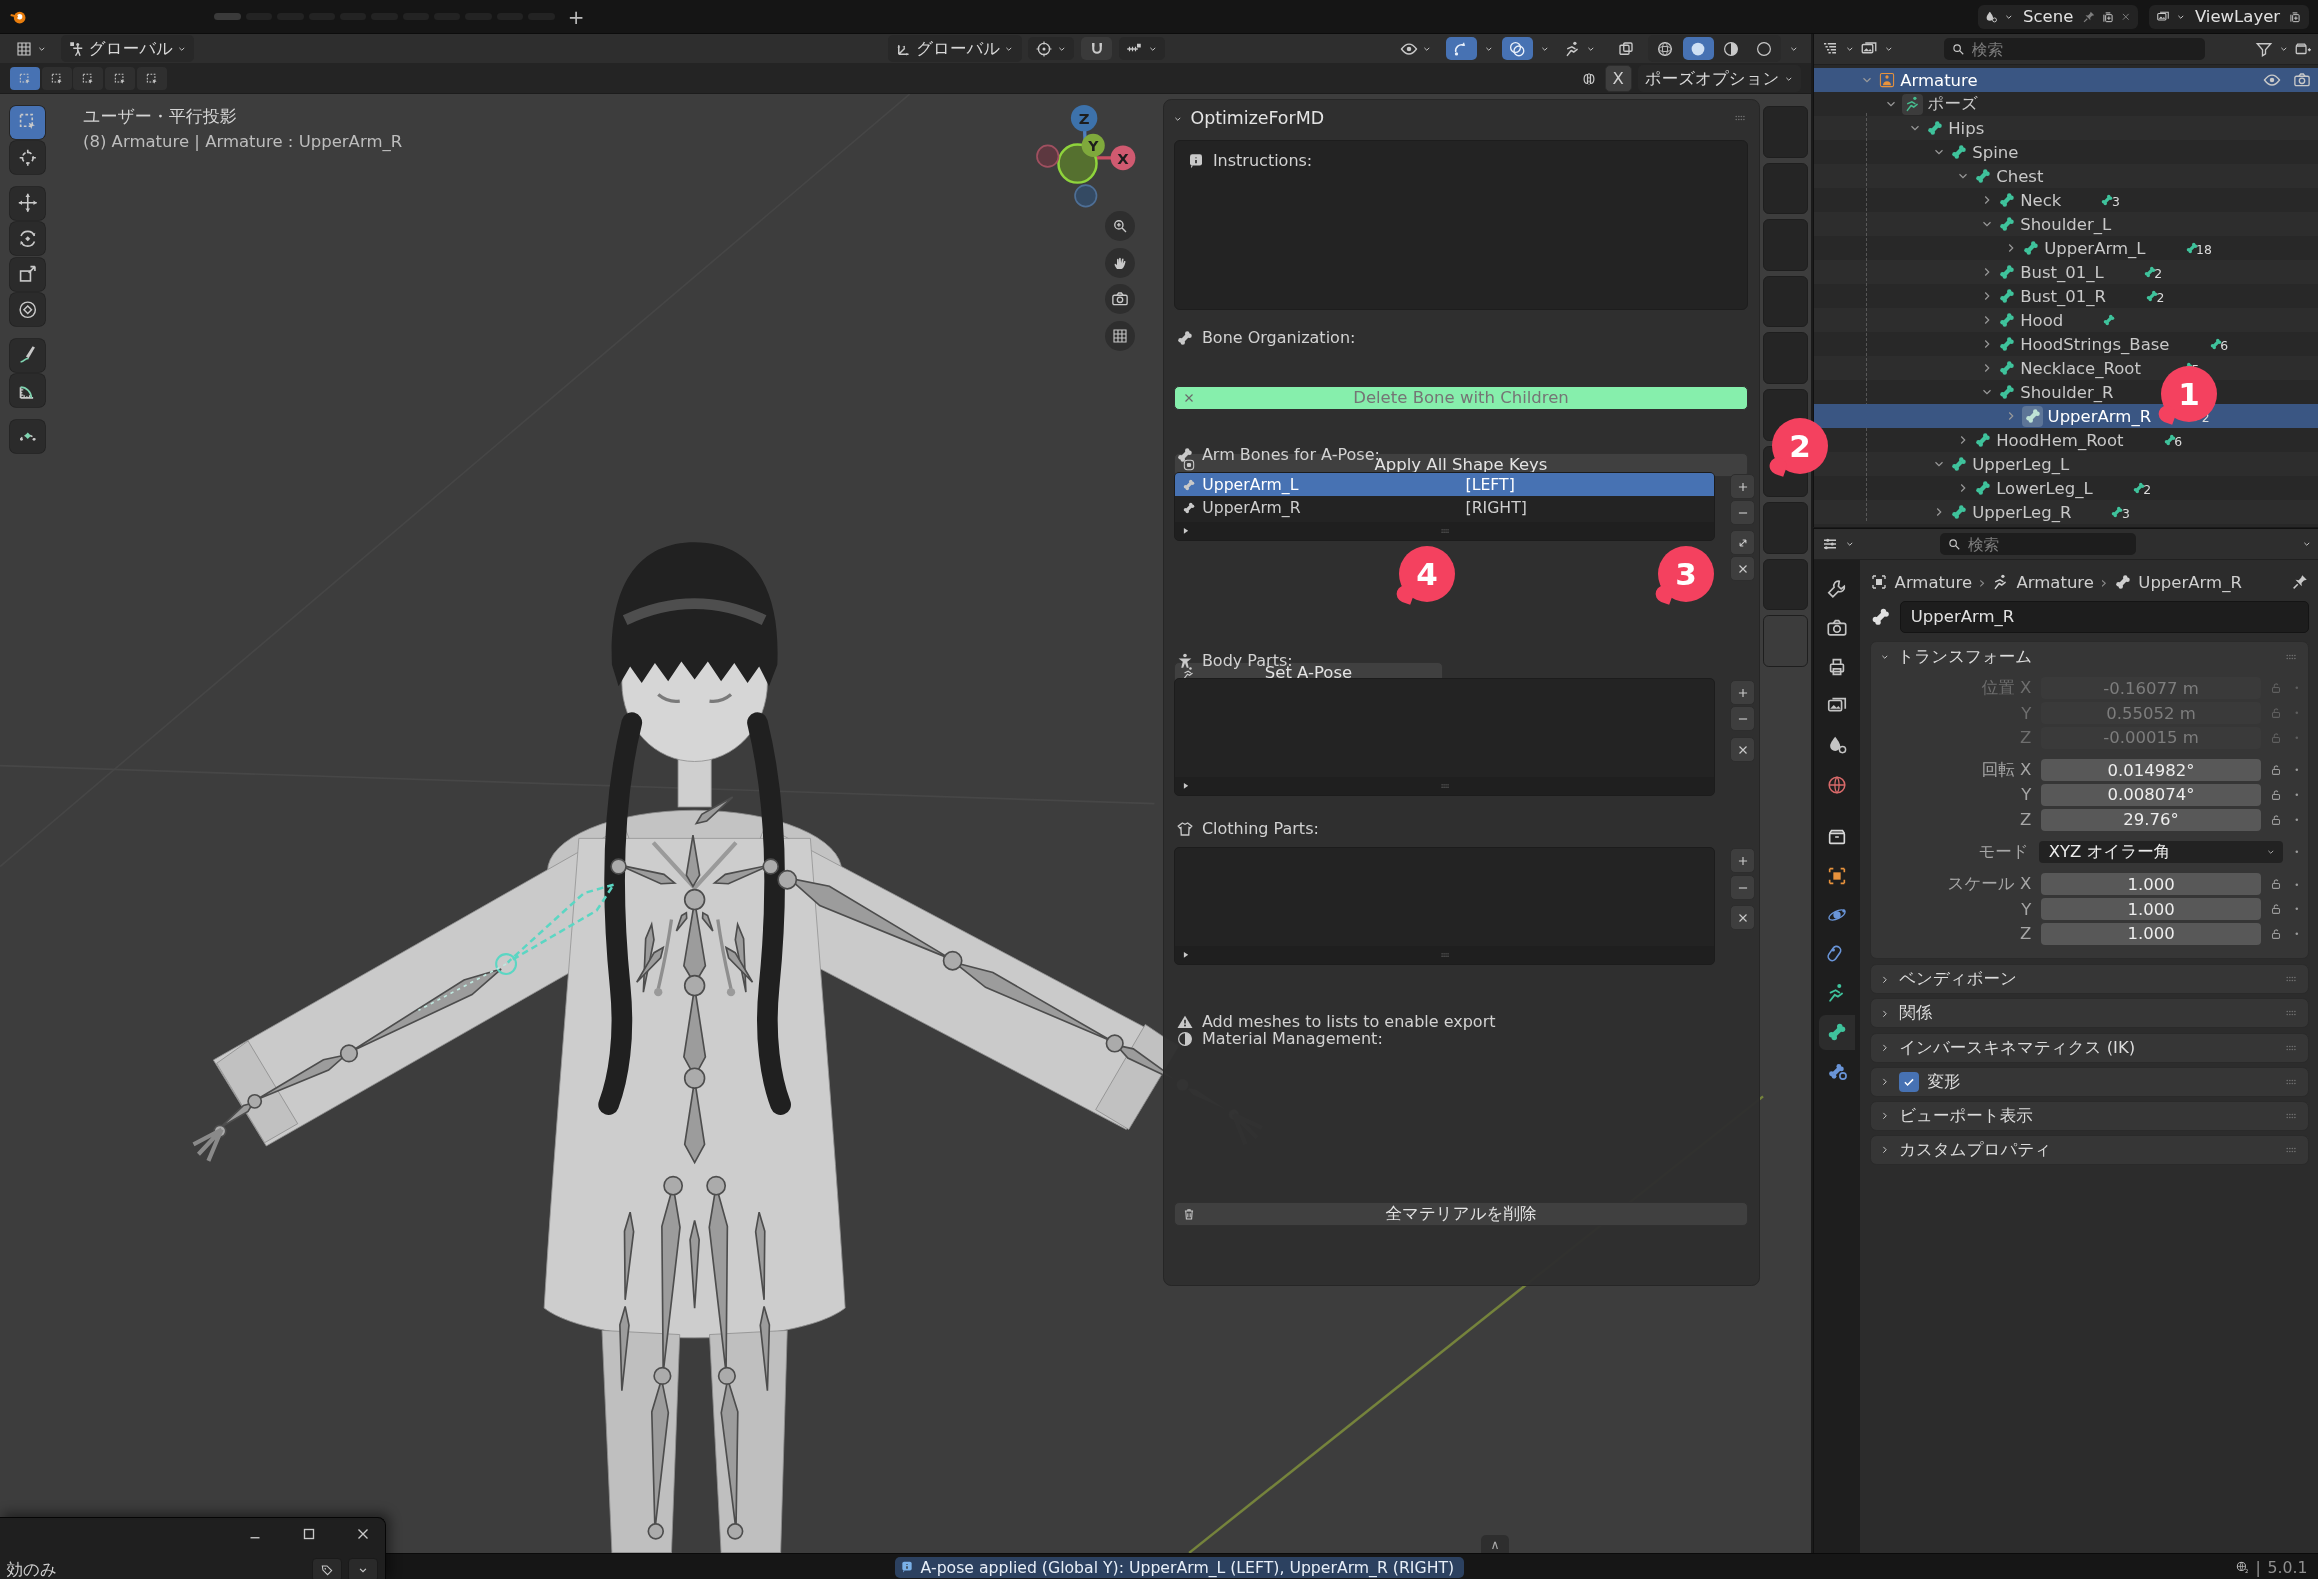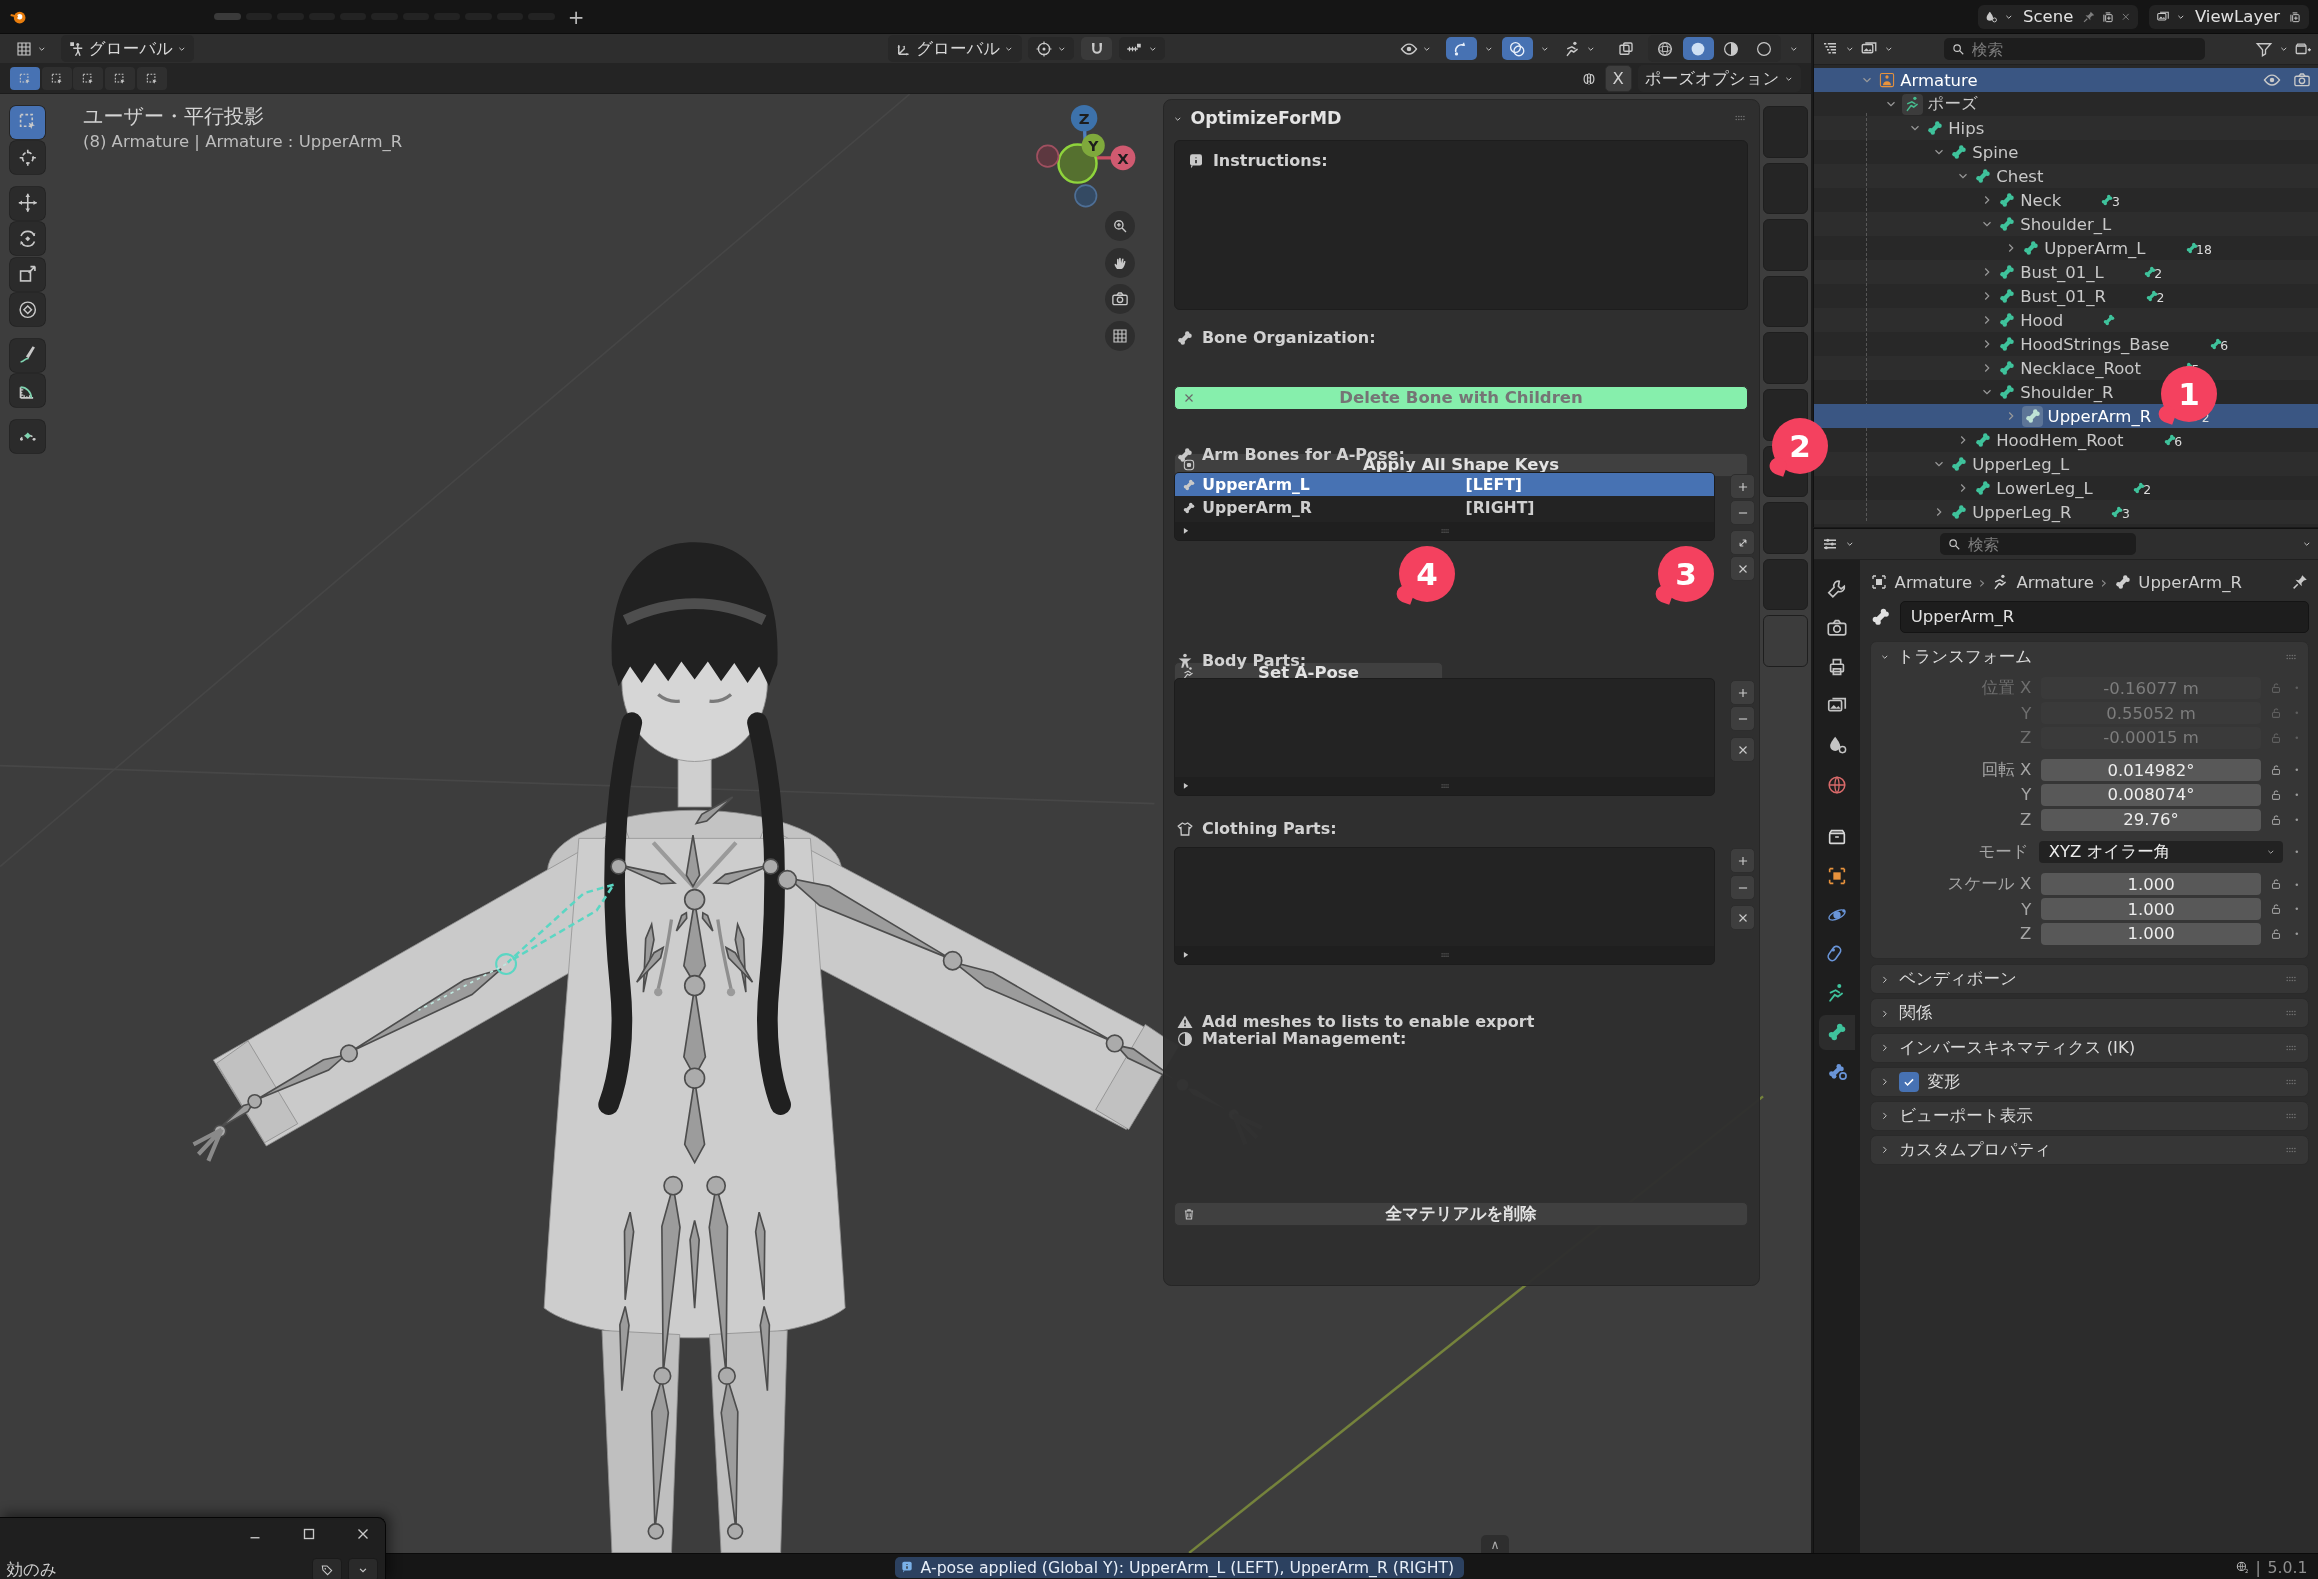--- a/index.html
+++ b/index.html
@@ -33,32 +33,32 @@
   .hmenu{padding:0 10px;color:#d5d5d5;}
   #vp-tools{position:absolute;left:0;top:64px;width:1811px;height:30px;background:#242424;display:flex;align-items:center;padding:0 10px;box-sizing:border-box;z-index:10;border-bottom:0.8px solid #1c1c1c;}
   .selmode{display:flex;gap:1.7px;}
   .selmode .sm-btn{width:30px;height:23px;background:#2f2f2f;border-radius:4.1px;display:flex;align-items:center;justify-content:center;color:#cfcfcf;}
   .selmode .sm-btn.active{background:#4772b3;color:#fff;}
   #vp-tools .right{margin-left:auto;display:flex;align-items:center;gap:6.6px;}
 
   
   #viewport{position:absolute;left:0;top:94px;width:1811px;height:1459px;background:#3d3d3d;overflow:hidden;z-index:1;}
   #vp-info{position:absolute;left:83px;top:10px;line-height:25px;z-index:3;}
-  #vp-info .l1{color:#d4d4d4;font-size:20px;}
+  #vp-info .l1{color:#d4d4d4;font-size:17px;}
   #vp-info .l2{color:#bdbdbd;font-size:16.5px;}
   #left-toolbar{position:absolute;left:10px;top:11.6px;display:flex;flex-direction:column;gap:2.5px;z-index:4;}
   #left-toolbar .tbtn{width:35px;height:33px;background:#2b2b2b;border-radius:5.8px;display:flex;align-items:center;justify-content:center;color:#d4d4d4;box-shadow:0 0 0 0.8px #202020;}
   #left-toolbar .tbtn.active{background:#4772b3;color:#fff;}
   #left-toolbar .tbtn.gap{margin-top:10px;}
   #left-toolbar .tbtn .icn{width:21.5px;height:21.5px;}
   .navbtn{position:absolute;width:30px;height:30px;border-radius:50%;background:#2c2c2cd9;display:flex;align-items:center;justify-content:center;color:#c6c6c6;z-index:4;}
   #vp-caret{position:absolute;left:1481px;top:1535px;width:28px;height:18px;background:#2e2e2e;border-radius:5px 5px 0 0;color:#aaa;display:flex;align-items:center;justify-content:center;font-size:12.4px;z-index:6;}
 
   
-  #npanel{position:absolute;left:1163px;top:99px;width:597px;height:1187px;background:rgba(46,46,46,.97);border:0.8px solid #262626;border-radius:8.3px;z-index:8;box-sizing:border-box;font-weight:bold;}
+  #npanel{position:absolute;left:1163px;top:99px;width:597px;height:1187px;background:rgba(46,46,46,.97);border:0.8px solid #262626;border-radius:8.3px;z-index:8;box-sizing:border-box;}
   #npanel .phead{display:flex;align-items:center;gap:6.6px;padding:8.3px 10px 1.7px 8.3px;color:#e4e4e4;font-size:17.4px;}
   #npanel .phead .grip{margin-left:auto;color:#6f6f6f;}
   .abs{position:absolute;box-sizing:border-box;}
   .nbox{background:#232323;border-radius:5.8px;border:0.8px solid #1d1d1d;}
   .nlabel{display:flex;align-items:center;gap:8.3px;color:#d2d2d2;font-size:16px;}
   .nbtn{background:#404040;border:0.8px solid #303030;border-radius:5px;display:flex;align-items:center;color:#e3e3e3;font-size:16.5px;position:relative;}
   .nbtn .cap{flex:1;text-align:center;padding:0 25px;}
   .nbtn .icn{position:absolute;left:6.6px;}
   .nbtn.disabled{background:#86efac;color:#757575;justify-content:flex-end;}
   .nbtn.disabled .icn{color:#6a6a6a;}

